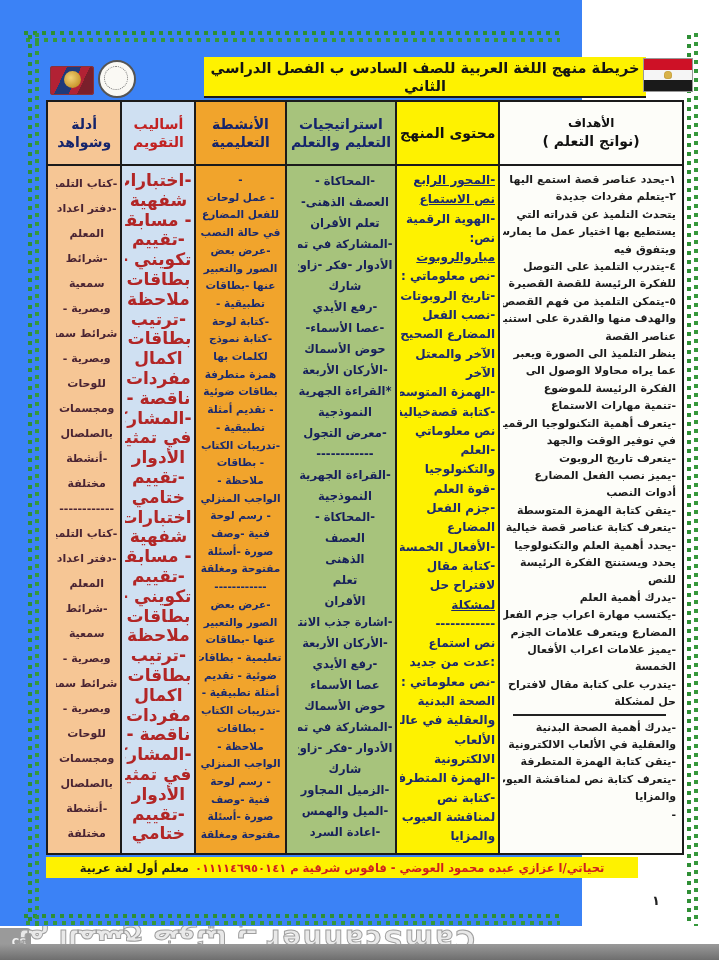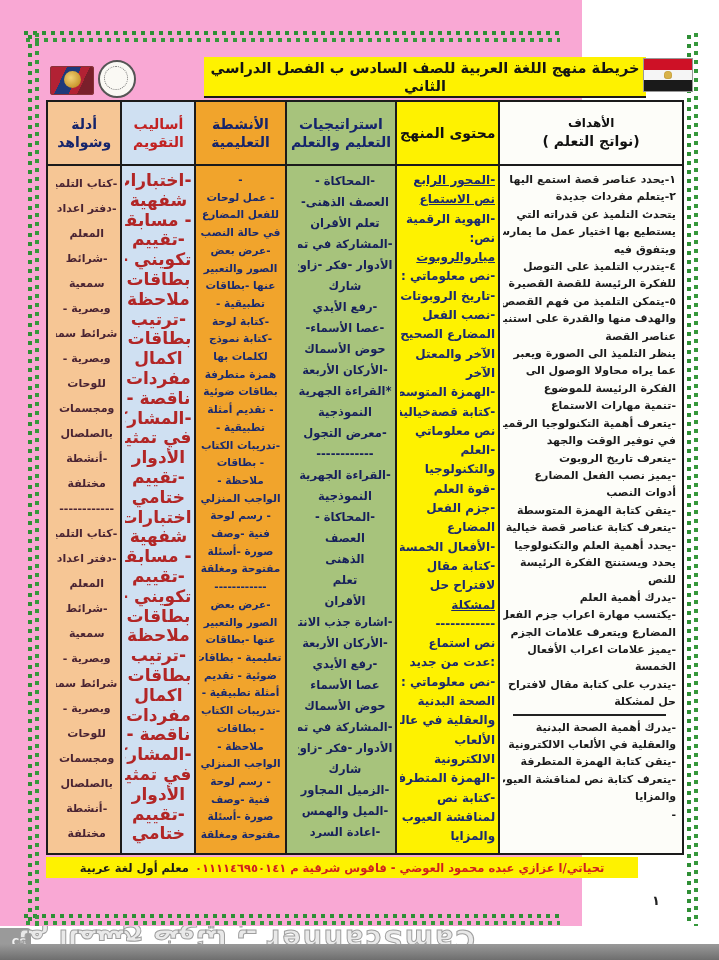--- a/index.html
+++ b/index.html
@@ -1,18 +1,18 @@
 <!DOCTYPE html>
 <html lang="ar"><head>
 <meta charset="utf-8">
 <style>
   html,body{margin:0;padding:0;}
   body{width:719px;height:960px;overflow:hidden;background:#ffffff;
        font-family:"DejaVu Sans", sans-serif;}
-  .page{position:relative;width:582px;height:960px;background:#f9a8d4;}
+  .page{position:relative;width:582px;height:960px;background:#3b82f6;}
 
   
   .bstrip{position:absolute;background-image:
       repeating-linear-gradient(90deg,#2e8f35 0 4px,rgba(0,0,0,0) 4px 9px),
       repeating-linear-gradient(90deg,rgba(0,0,0,0) 0 2px,#36983c 2px 6px,rgba(0,0,0,0) 6px 9px);
       background-size:9px 4px;background-repeat:repeat-x;background-position:0 1px,0 8px;}
   .bstrip.v{background-image:
       repeating-linear-gradient(0deg,#2e8f35 0 4px,rgba(0,0,0,0) 4px 9px),
       repeating-linear-gradient(0deg,rgba(0,0,0,0) 0 2px,#36983c 2px 6px,rgba(0,0,0,0) 6px 9px);
       background-size:4px 9px;background-repeat:repeat-y;background-position:1px 0,8px 0;}

